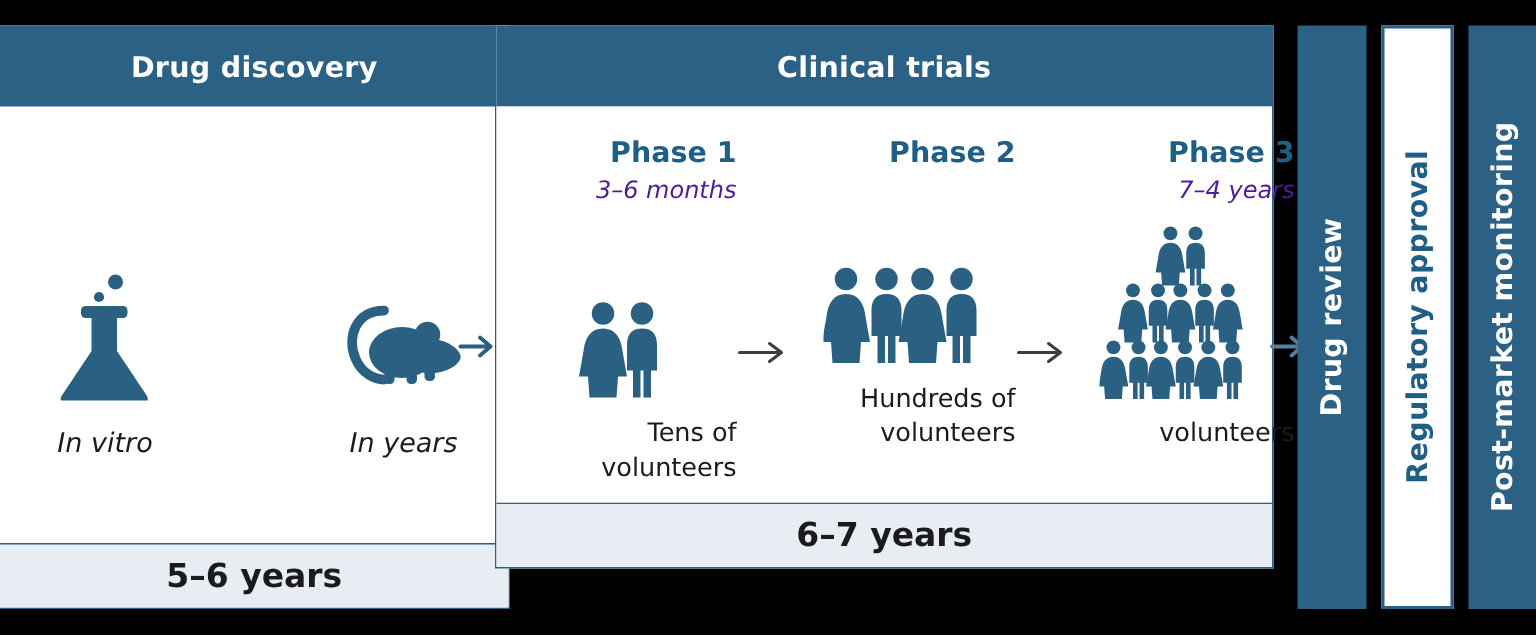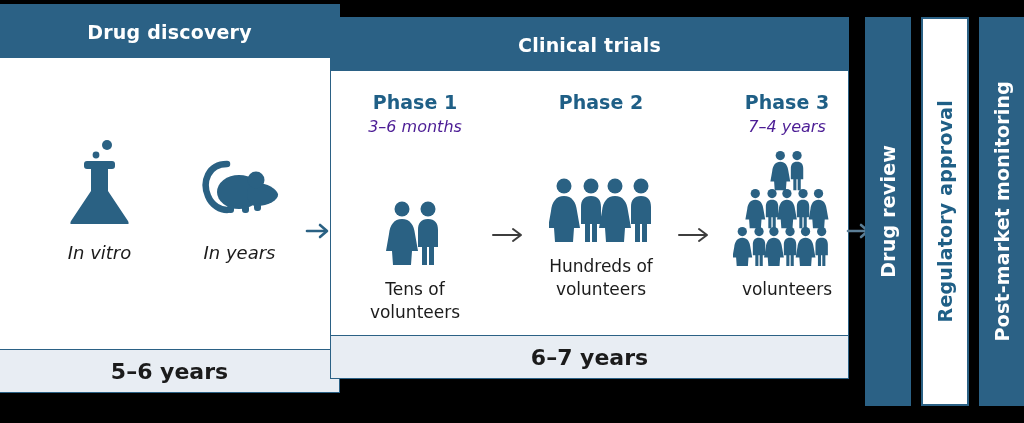--- a/index.html
+++ b/index.html
@@ -15,37 +15,37 @@
                 font-size:19px;text-align:center;display:flex;
                 align-items:center;justify-content:center;flex:0 0 auto;
                 letter-spacing:.2px;}
   .panel-body{flex:1 1 auto;position:relative;background:#fff;}
   .panel-footer{flex:0 0 auto;background:#e8edf3;color:#1b1b1b;
                 font-weight:bold;font-size:22px;text-align:center;
                 display:flex;align-items:center;justify-content:center;
                 border-top:1px solid #2b6185;}
 
   
-  #discovery{left:0;top:4px;width:340px;height:389px;border-left:none;}
+  #discovery{left:0;top:17px;width:340px;height:389px;border-left:none;gap:30px;}
   #discovery .panel-header{height:53px;}
   #discovery .panel-footer{height:42px;}
   .dd-row{position:absolute;left:0;right:0;top:74px;display:flex;
-          justify-content:center;align-items:flex-end;}
+          justify-content:space-between;align-items:flex-end;}
   .dd-cell{width:140px;text-align:center;}
   .dd-cell .ico{height:92px;display:flex;align-items:flex-end;
                 justify-content:center;}
   .dd-label{margin-top:18px;font-style:italic;font-size:18px;color:#1b1b1b;}
 
   
   #trials{left:330px;top:17px;width:519px;height:362px;}
   #trials .panel-header{height:53px;}
   #trials .panel-footer{height:42px;}
   .ph-row{position:absolute;left:8px;right:8px;top:20px;display:flex;
           align-items:flex-start;}
-  .ph-col{flex:0 0 152px;text-align:center;}
+  .ph-col{flex:0 0 152px;text-align:right;}
   .ph-arrow{flex:1 1 auto;display:flex;align-items:center;
             justify-content:center;padding-top:135px;color:#3d3d3d;}
   .ph-title{color:#1f5f86;font-weight:bold;font-size:19px;}
   .ph-dur{color:#4c1d95;font-style:italic;font-size:16px;margin-top:4px;}
   .ph-figs{height:118px;display:flex;align-items:flex-end;
            justify-content:center;margin-top:12px;}
   .ph-count{margin-top:12px;font-size:17px;color:#1b1b1b;line-height:1.35;}
 
   
   .vstrip{position:absolute;top:17px;height:389px;box-sizing:border-box;

